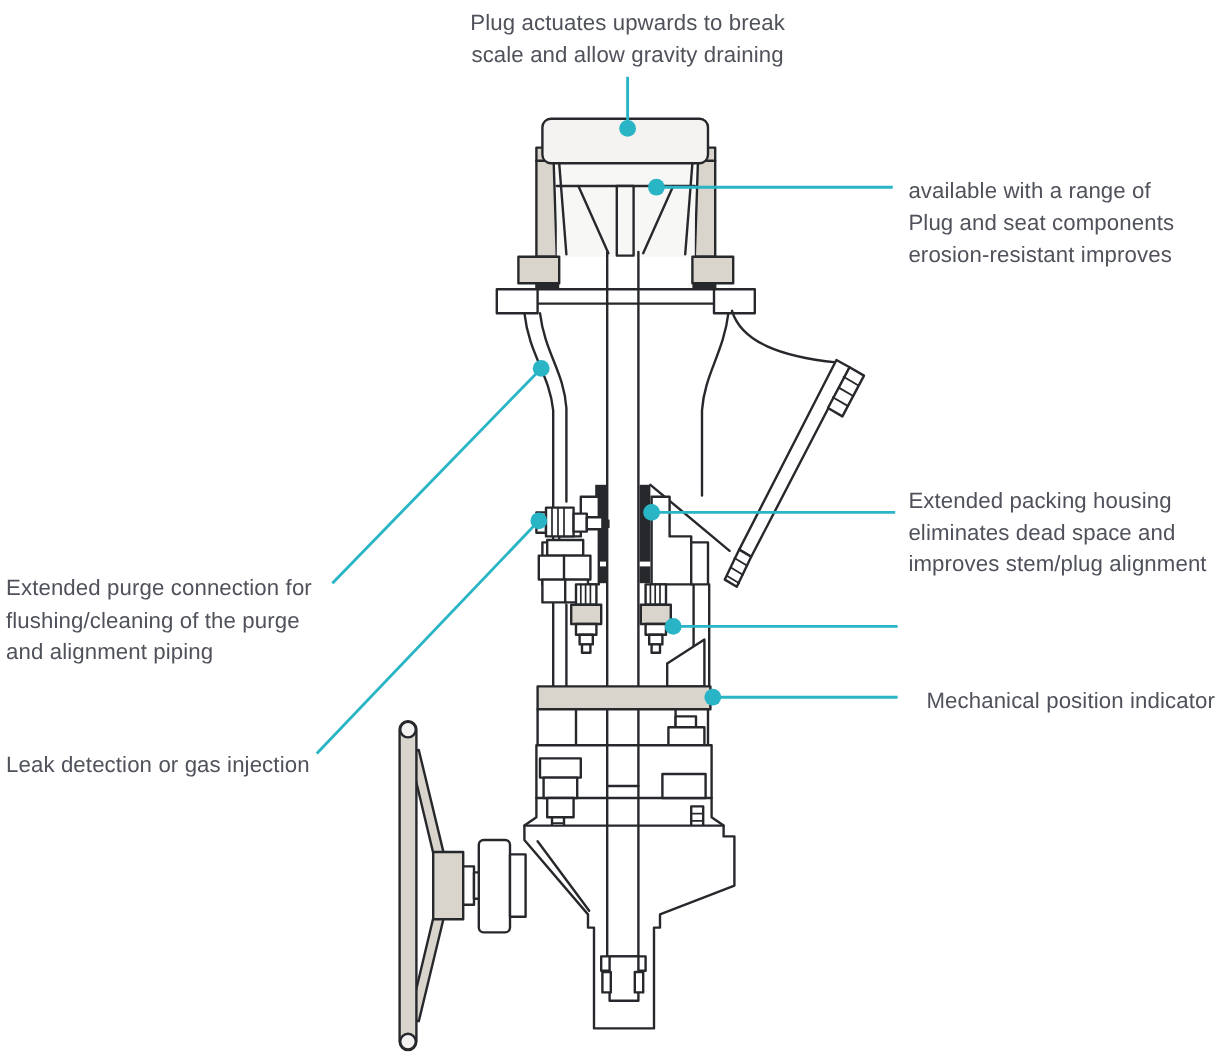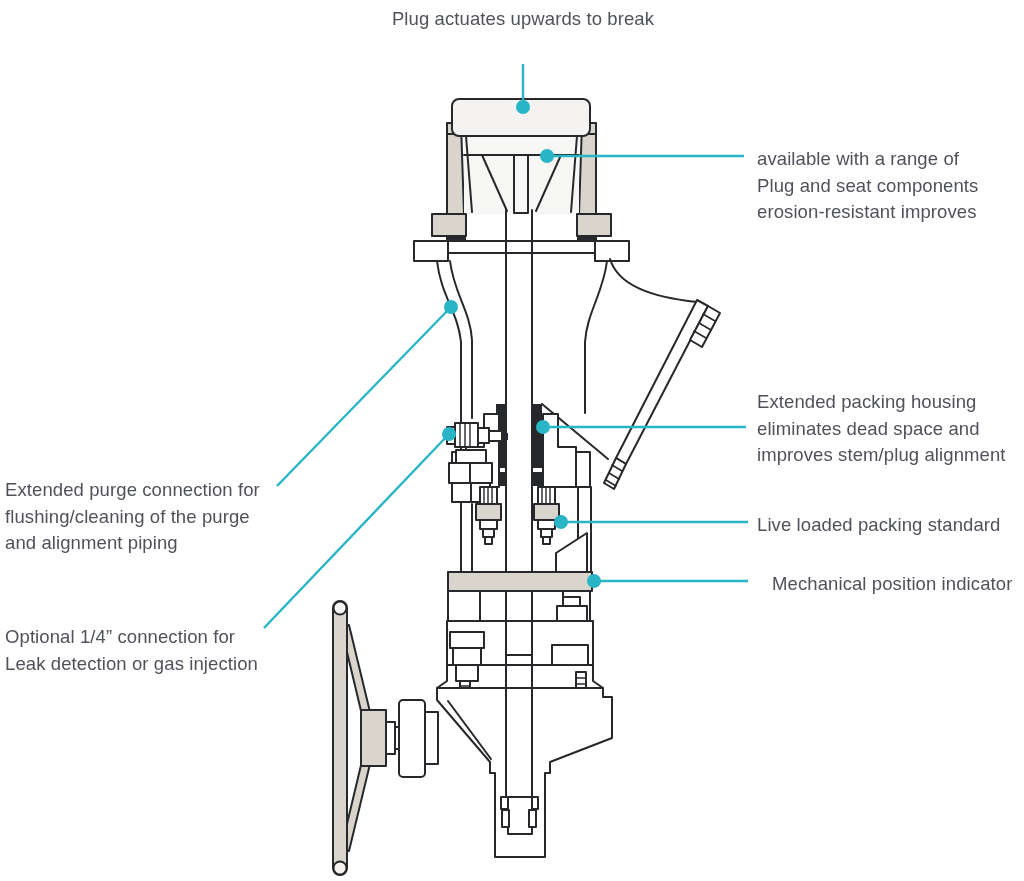--- a/index.html
+++ b/index.html
@@ -176,46 +176,43 @@
       </g>
       <g>
         <path d="M264,628 L449,434"></path>
           <circle cx="449" cy="434" r="7" fill="#2ab5c6" stroke="none"></circle>
       </g>
     </g>
   </svg>
 
   <div class="callout-label center" style="left:380px;top:6px;width:286px;">
     <div>Plug actuates upwards to break</div>
+    <div>scale and allow gravity draining</div>
   </div>
 
   <div class="callout-label" style="left:757px;top:146px;">
     <div>available with a range of</div>
     <div>Plug and seat components</div>
     <div>erosion-resistant improves</div>
   </div>
 
-  <div class="callout-label" style="left:757px;top:389px;">
+  <div class="callout-label" style="left:757px;top:404px;">
     <div>Extended packing housing</div>
     <div>eliminates dead space and</div>
     <div>improves stem/plug alignment</div>
   </div>
 
-  <div class="callout-label" style="left:757px;top:512px;">
-    <div>Live loaded packing standard</div>
-  </div>
 
   <div class="callout-label" style="left:772px;top:571px;">
     <div>Mechanical position indicator</div>
   </div>
 
   <div class="callout-label" style="left:5px;top:477px;">
     <div>Extended purge connection for</div>
     <div>flushing/cleaning of the purge</div>
     <div>and alignment piping</div>
   </div>
 
   <div class="callout-label" style="left:5px;top:624px;">
-    <div>Optional 1/4” connection for</div>
     <div>Leak detection or gas injection</div>
   </div>
 
 </div>
 
 </body></html>

